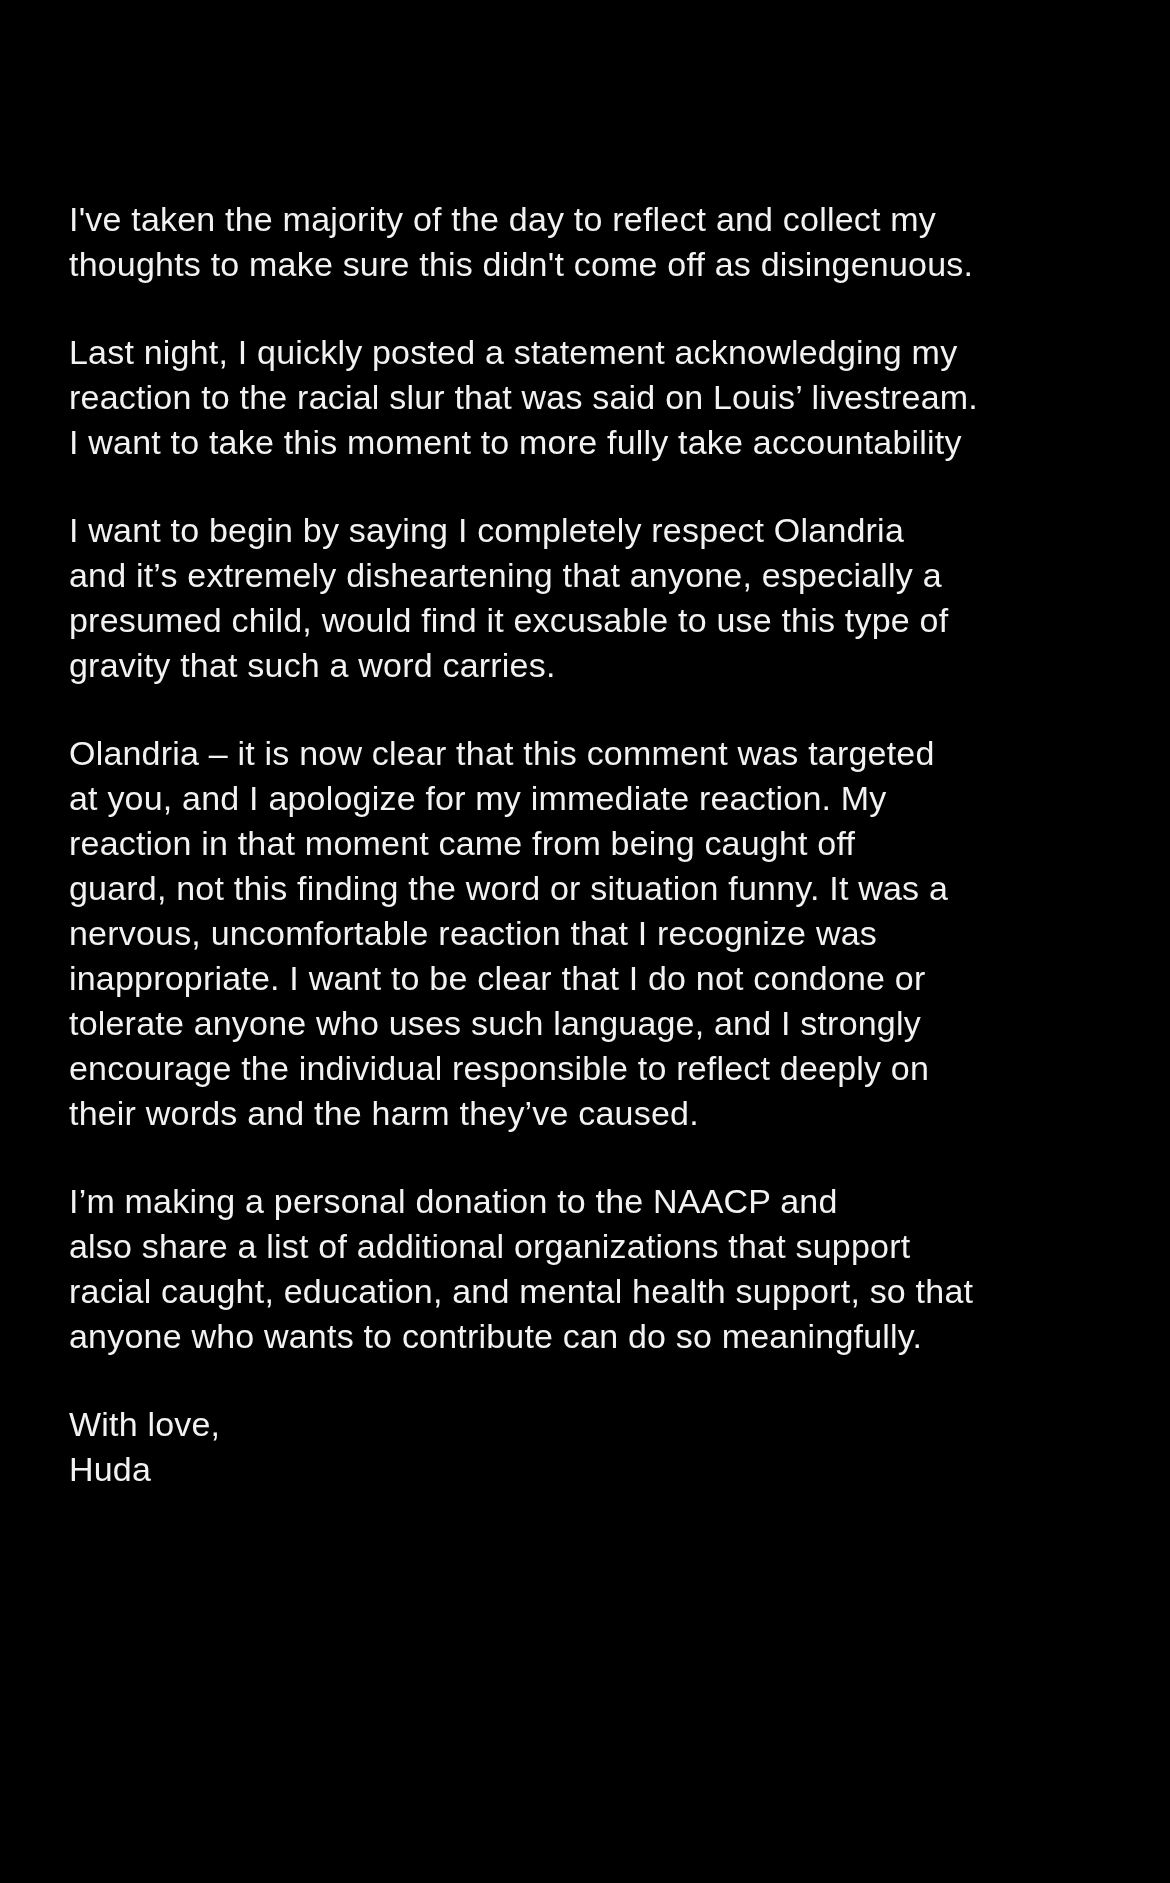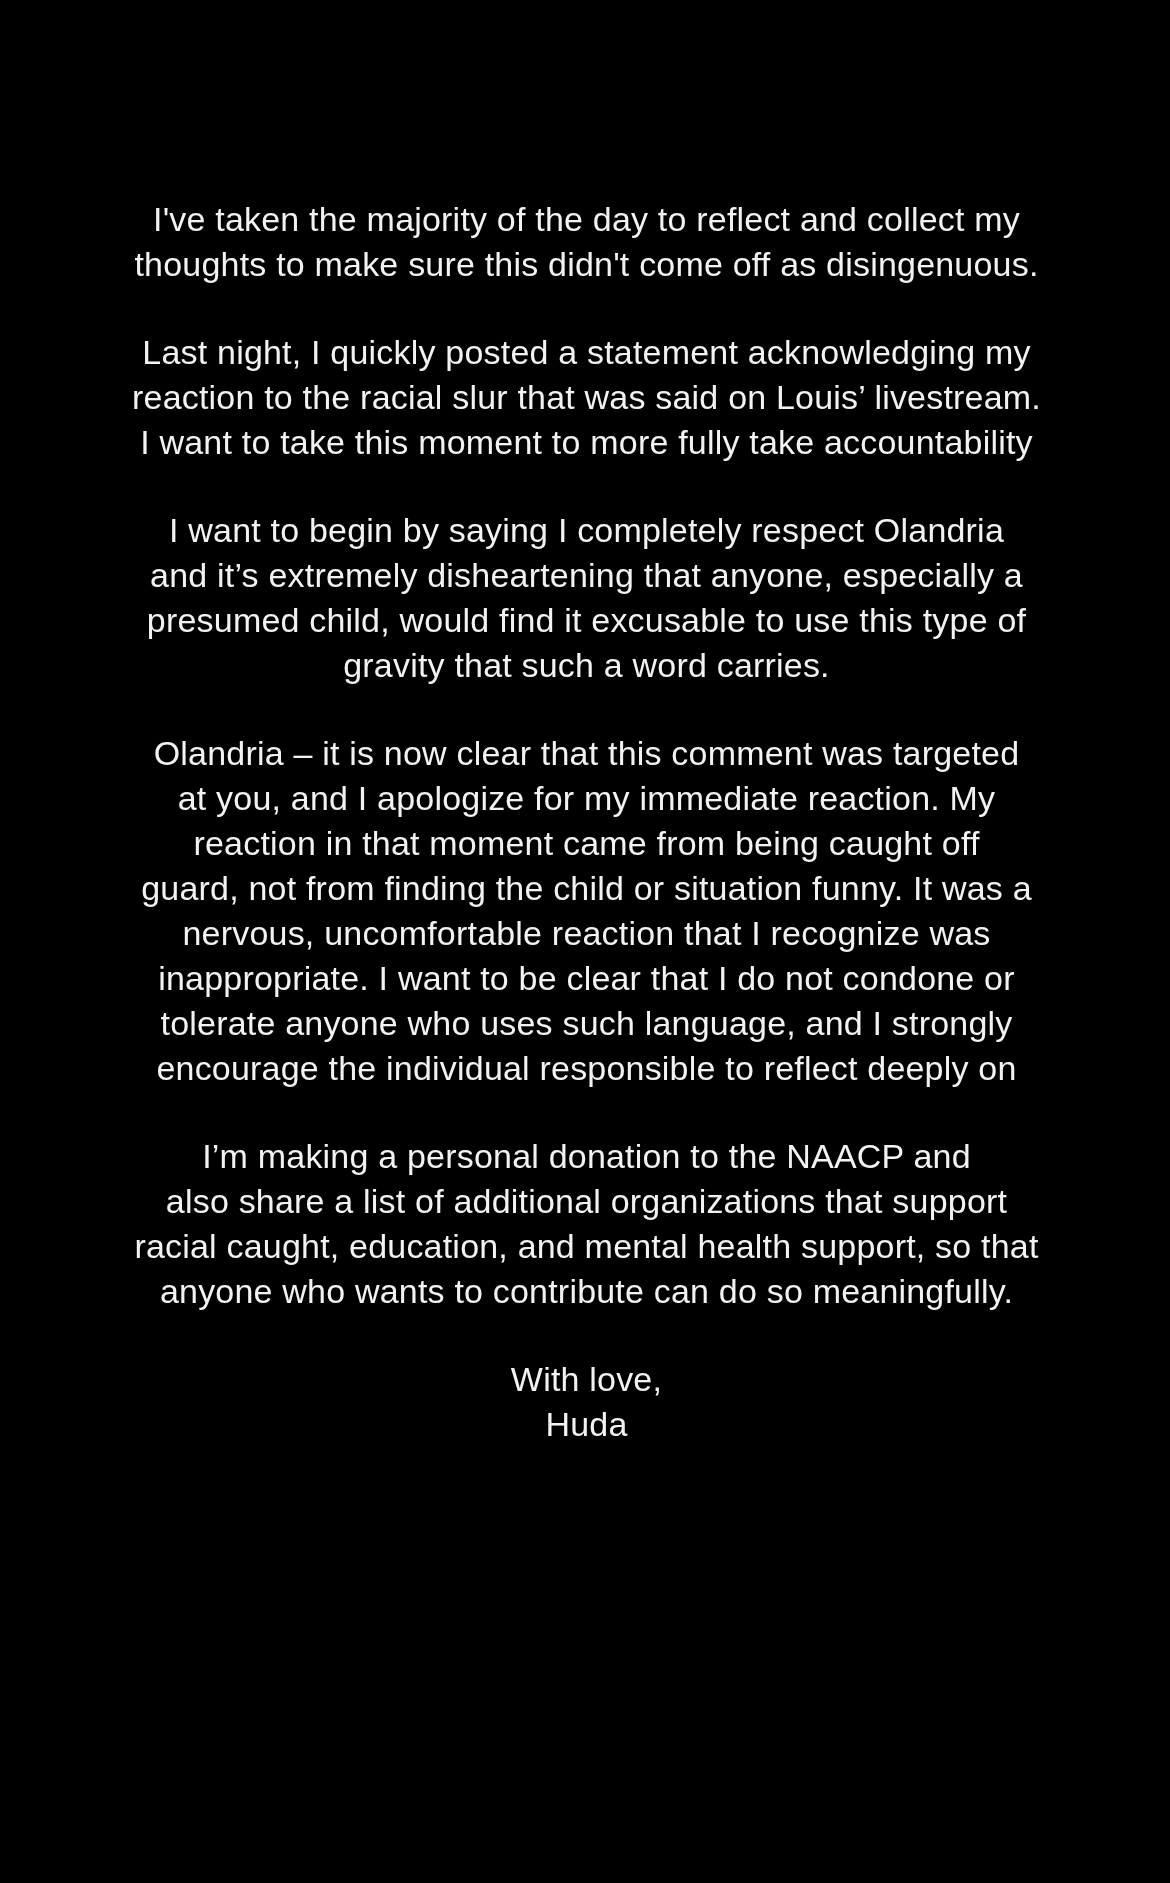--- a/index.html
+++ b/index.html
@@ -22,21 +22,20 @@
     color: #f2f2f2;
     font-size: 34px;
     line-height: 45px;
     font-weight: 400;
     letter-spacing: 0.2px;
     -webkit-font-smoothing: antialiased;
   }
   .para {
     margin: 0;
     padding: 0;
-    text-align: center;
   }
   .para + .para {
     margin-top: 43px;
   }
   .line {
     white-space: nowrap;
   }
 </style>
 </head>
 <body>
@@ -58,25 +57,26 @@
     <div class="line">I want to begin by saying I completely respect Olandria</div>
     <div class="line">and it’s extremely disheartening that anyone, especially a</div>
     <div class="line">presumed child, would find it excusable to use this type of</div>
     <div class="line">gravity that such a word carries.</div>
   </div>
 
   <div class="para">
     <div class="line">Olandria – it is now clear that this comment was targeted</div>
     <div class="line">at you, and I apologize for my immediate reaction. My</div>
     <div class="line">reaction in that moment came from being caught off</div>
-    <div class="line">guard, not from finding the child or situation funny. It was a</div>
+    <div class="line">guard, not this finding the word or situation funny. It was a</div>
     <div class="line">nervous, uncomfortable reaction that I recognize was</div>
     <div class="line">inappropriate. I want to be clear that I do not condone or</div>
     <div class="line">tolerate anyone who uses such language, and I strongly</div>
     <div class="line">encourage the individual responsible to reflect deeply on</div>
+    <div class="line">their words and the harm they’ve caused.</div>
   </div>
 
   <div class="para">
     <div class="line">I’m making a personal donation to the NAACP and</div>
     <div class="line">also share a list of additional organizations that support</div>
     <div class="line">racial caught, education, and mental health support, so that</div>
     <div class="line">anyone who wants to contribute can do so meaningfully.</div>
   </div>
 
   <div class="para">

